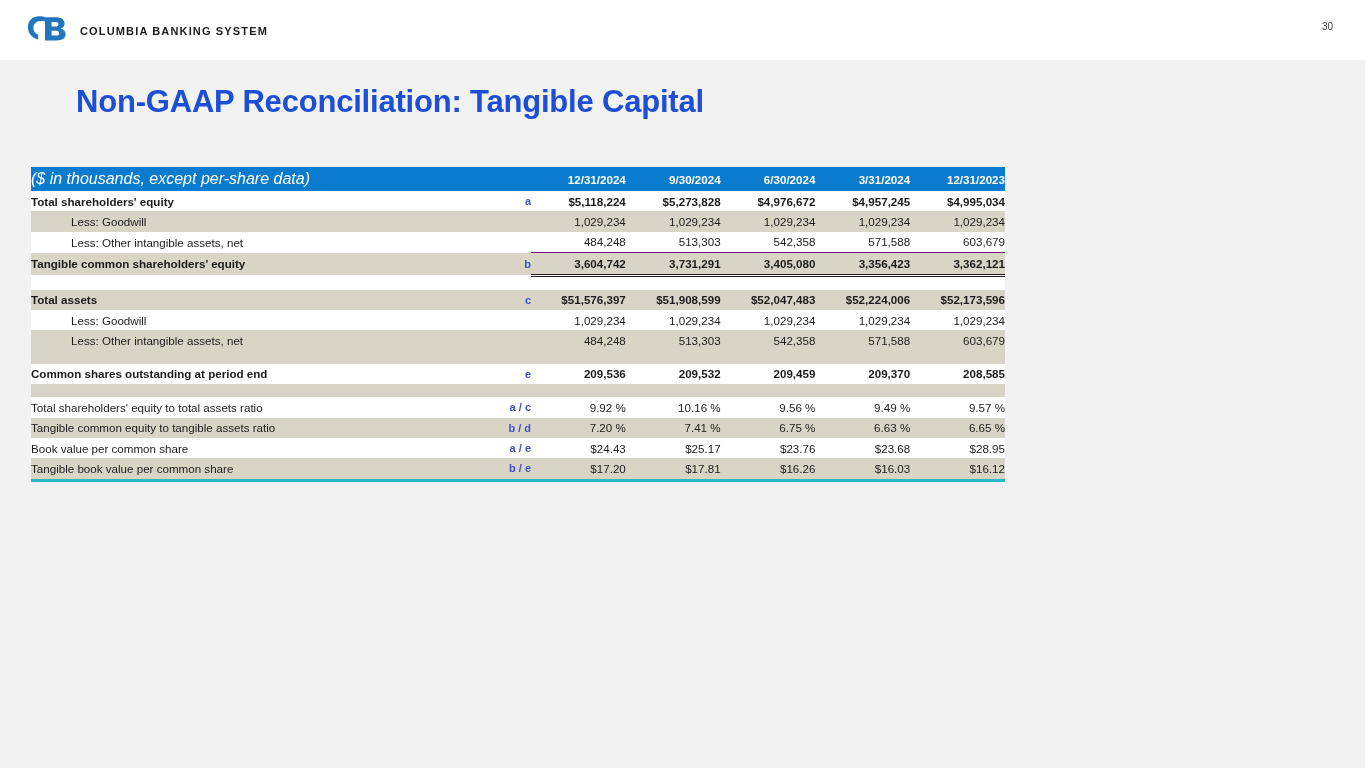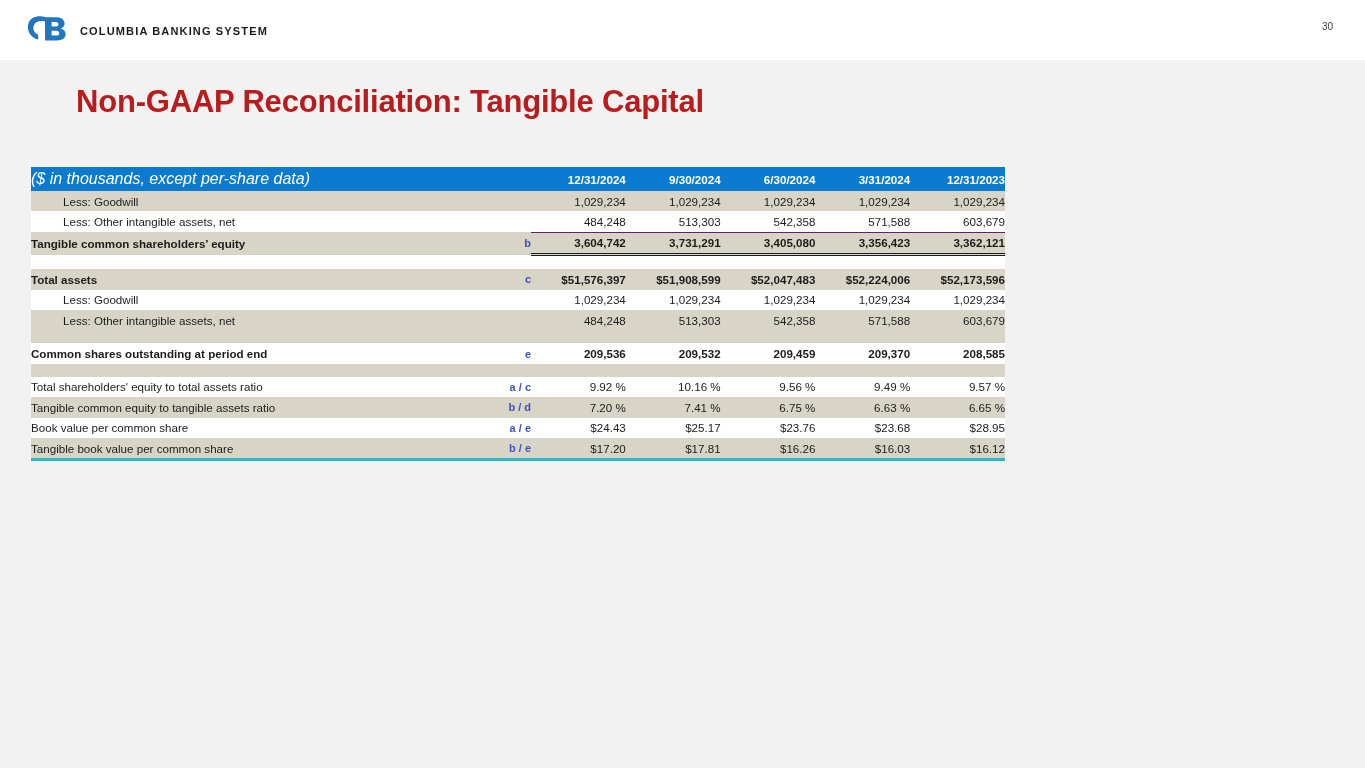--- a/index.html
+++ b/index.html
@@ -44,21 +44,21 @@
     font-size: 10px;
     color: #3c3c3c;
   }
 
   
   .slide-title {
     position: absolute;
     left: 76px; top: 84px;
     font-size: 31px;
     font-weight: bold;
-    color: #b91c1c;
+    color: #1d4ed8;
     letter-spacing: -0.2px;
     white-space: nowrap;
   }
 
   
   .table-wrap {
     position: absolute;
     left: 31px; top: 167px;
     width: 974px;
   }
@@ -101,21 +101,21 @@
   }
 
   
   tr.band td { background: #d8d4c6; }
   tr.plain td { background: #ffffff; }
   tr.spacer td { background: #ffffff; height: 13px; }
   tr.spacer-band td { background: #d8d4c6; height: 13px; }
 
   td.label        { padding-left: 5px; }
   td.label.bold   { font-weight: bold; }
-  td.label.indent { padding-left: 32px; }
+  td.label.indent { padding-left: 40px; }
 
   td.code {
     text-align: right;
     padding-right: 10px;
     color: #3f51c4;
     font-weight: bold;
     font-size: 11px;
   }
 
   td.num {
@@ -173,20 +173,29 @@
 
       <tr class="hdr">
         <td class="hdr-label" colspan="2">($ in thousands, except per-share data)</td>
         <td class="hdr-date">12/31/2024</td>
         <td class="hdr-date">9/30/2024</td>
         <td class="hdr-date">6/30/2024</td>
         <td class="hdr-date">3/31/2024</td>
         <td class="hdr-date">12/31/2023</td>
       </tr>
 
+      <tr class="plain">
+        <td class="label bold">Total shareholders' equity</td>
+        <td class="code">a</td>
+        <td class="num bold">$5,118,224</td>
+        <td class="num bold">$5,273,828</td>
+        <td class="num bold">$4,976,672</td>
+        <td class="num bold">$4,957,245</td>
+        <td class="num bold">$4,995,034</td>
+      </tr>
 
       <tr class="band">
         <td class="label indent">Less: Goodwill</td>
         <td class="code"></td>
         <td class="num">1,029,234</td>
         <td class="num">1,029,234</td>
         <td class="num">1,029,234</td>
         <td class="num">1,029,234</td>
         <td class="num">1,029,234</td>
       </tr>

